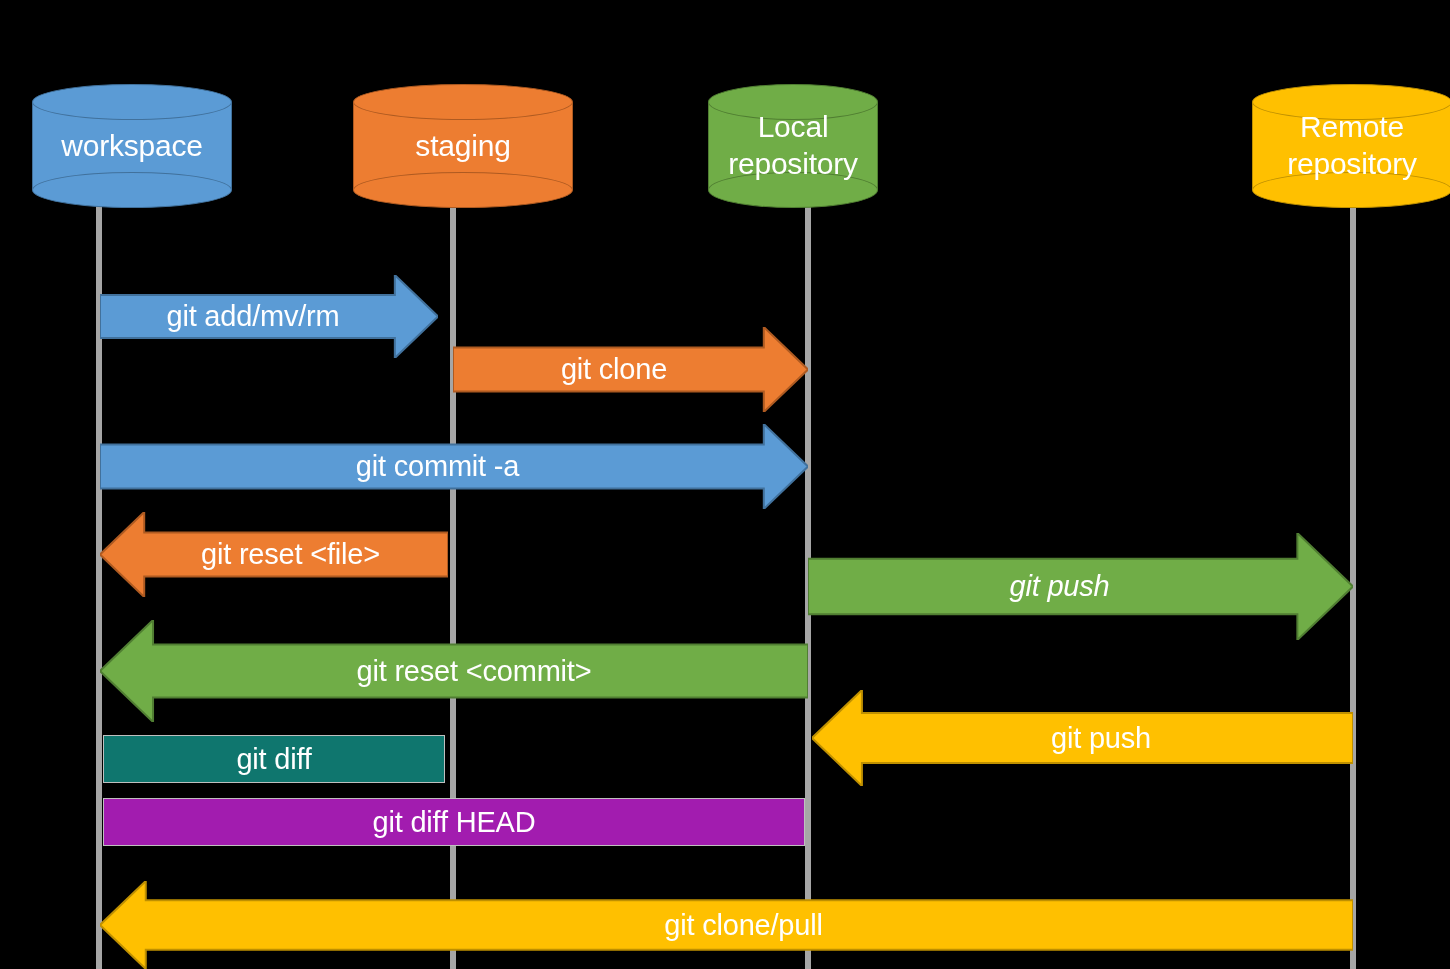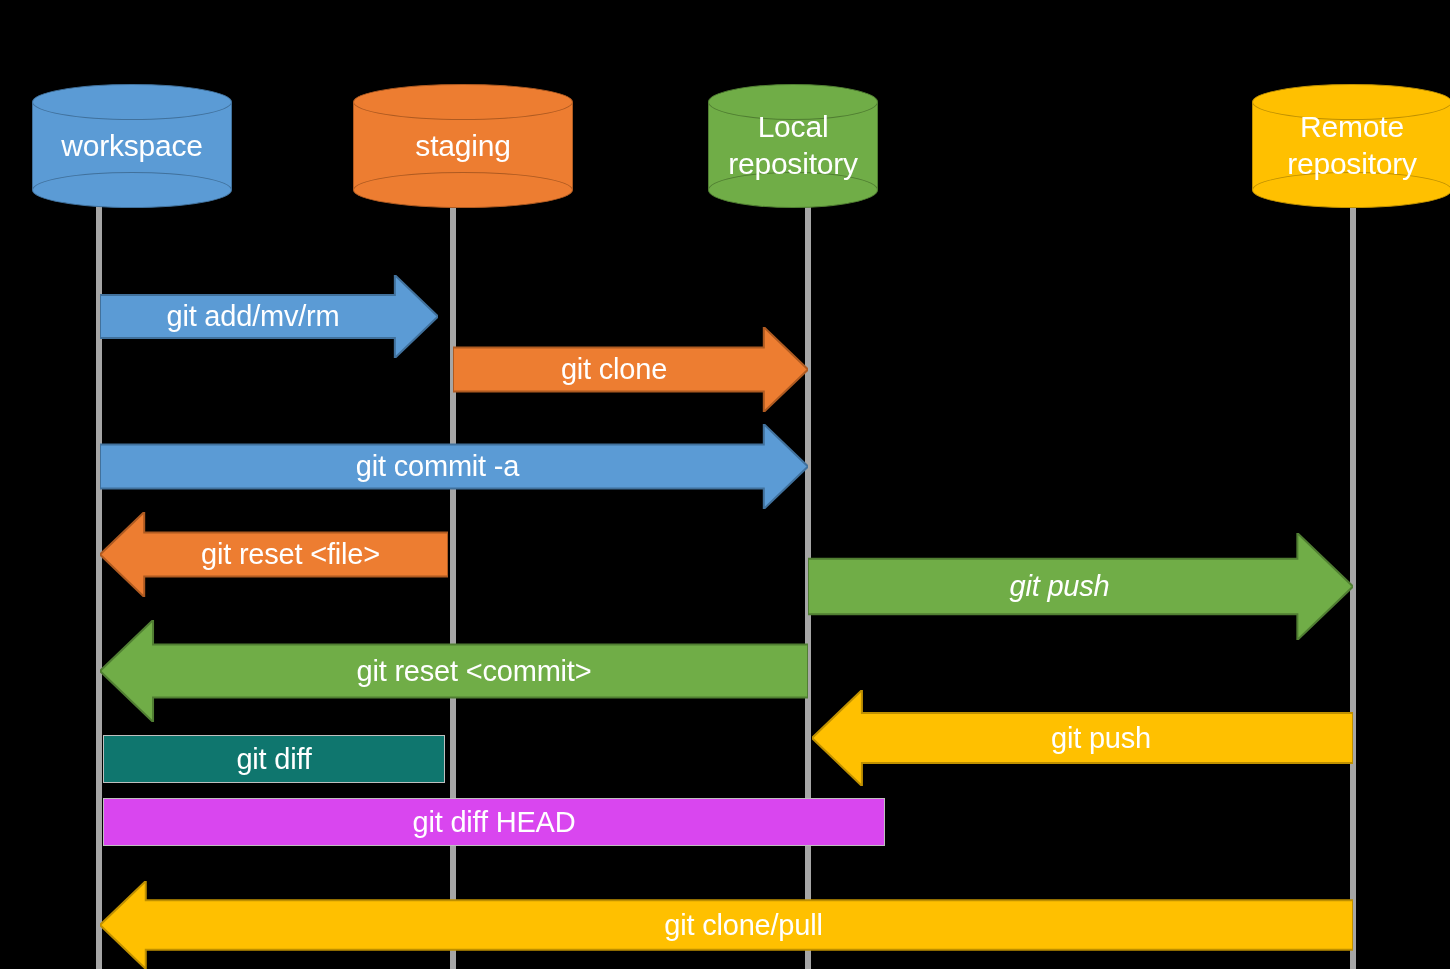--- a/index.html
+++ b/index.html
@@ -151,21 +151,21 @@
         <svg viewBox="0 0 1253 88" preserveAspectRatio="none">
           <polygon points="1253,19.36 45.760000000000005,19.36 45.760000000000005,0 0,44 45.760000000000005,88 45.760000000000005,68.64 1253,68.64" fill="#ffc000" stroke="#bf9000" stroke-width="2" stroke-linejoin="miter"></polygon>
         </svg>
         <div class="arrow-label" style="padding-left: 34px;">git clone/pull</div>
       </div>
     </div>
   <div id="bars-layer">
       <div class="bar" style="left: 103px; top: 735px; width: 342px; height: 48px; background: #0f766e; border-color: rgb(191, 191, 191);">
         <div class="arrow-label">git diff</div>
       </div>
-      <div class="bar" style="left: 103px; top: 798px; width: 782px; height: 48px; background: #d946ef; border-color: rgb(191, 191, 191);">
+      <div class="bar" style="left: 103px; top: 798px; width: 702px; height: 48px; background: #a21caf; border-color: rgb(191, 191, 191);">
         <div class="arrow-label">git diff HEAD</div>
       </div>
     </div>
   <div id="nodes-layer">
       <div class="cylinder" style="left: 0px; top: 84px; width: 200px; height: 124px; margin-left: 32px;">
         <div class="cyl-body" style="background: rgb(91, 155, 213); border-left: 1px solid rgb(65, 113, 156); border-right: 1px solid rgb(65, 113, 156); box-sizing: border-box;"></div>
         <div class="cyl-bot" style="background: rgb(91, 155, 213); border: 1px solid rgb(65, 113, 156); box-sizing: border-box;"></div>
         <div class="cyl-top" style="background: rgb(91, 155, 213); border: 1px solid rgb(65, 113, 156); box-sizing: border-box;"></div>
         <div class="cyl-label">workspace</div>
       </div>

